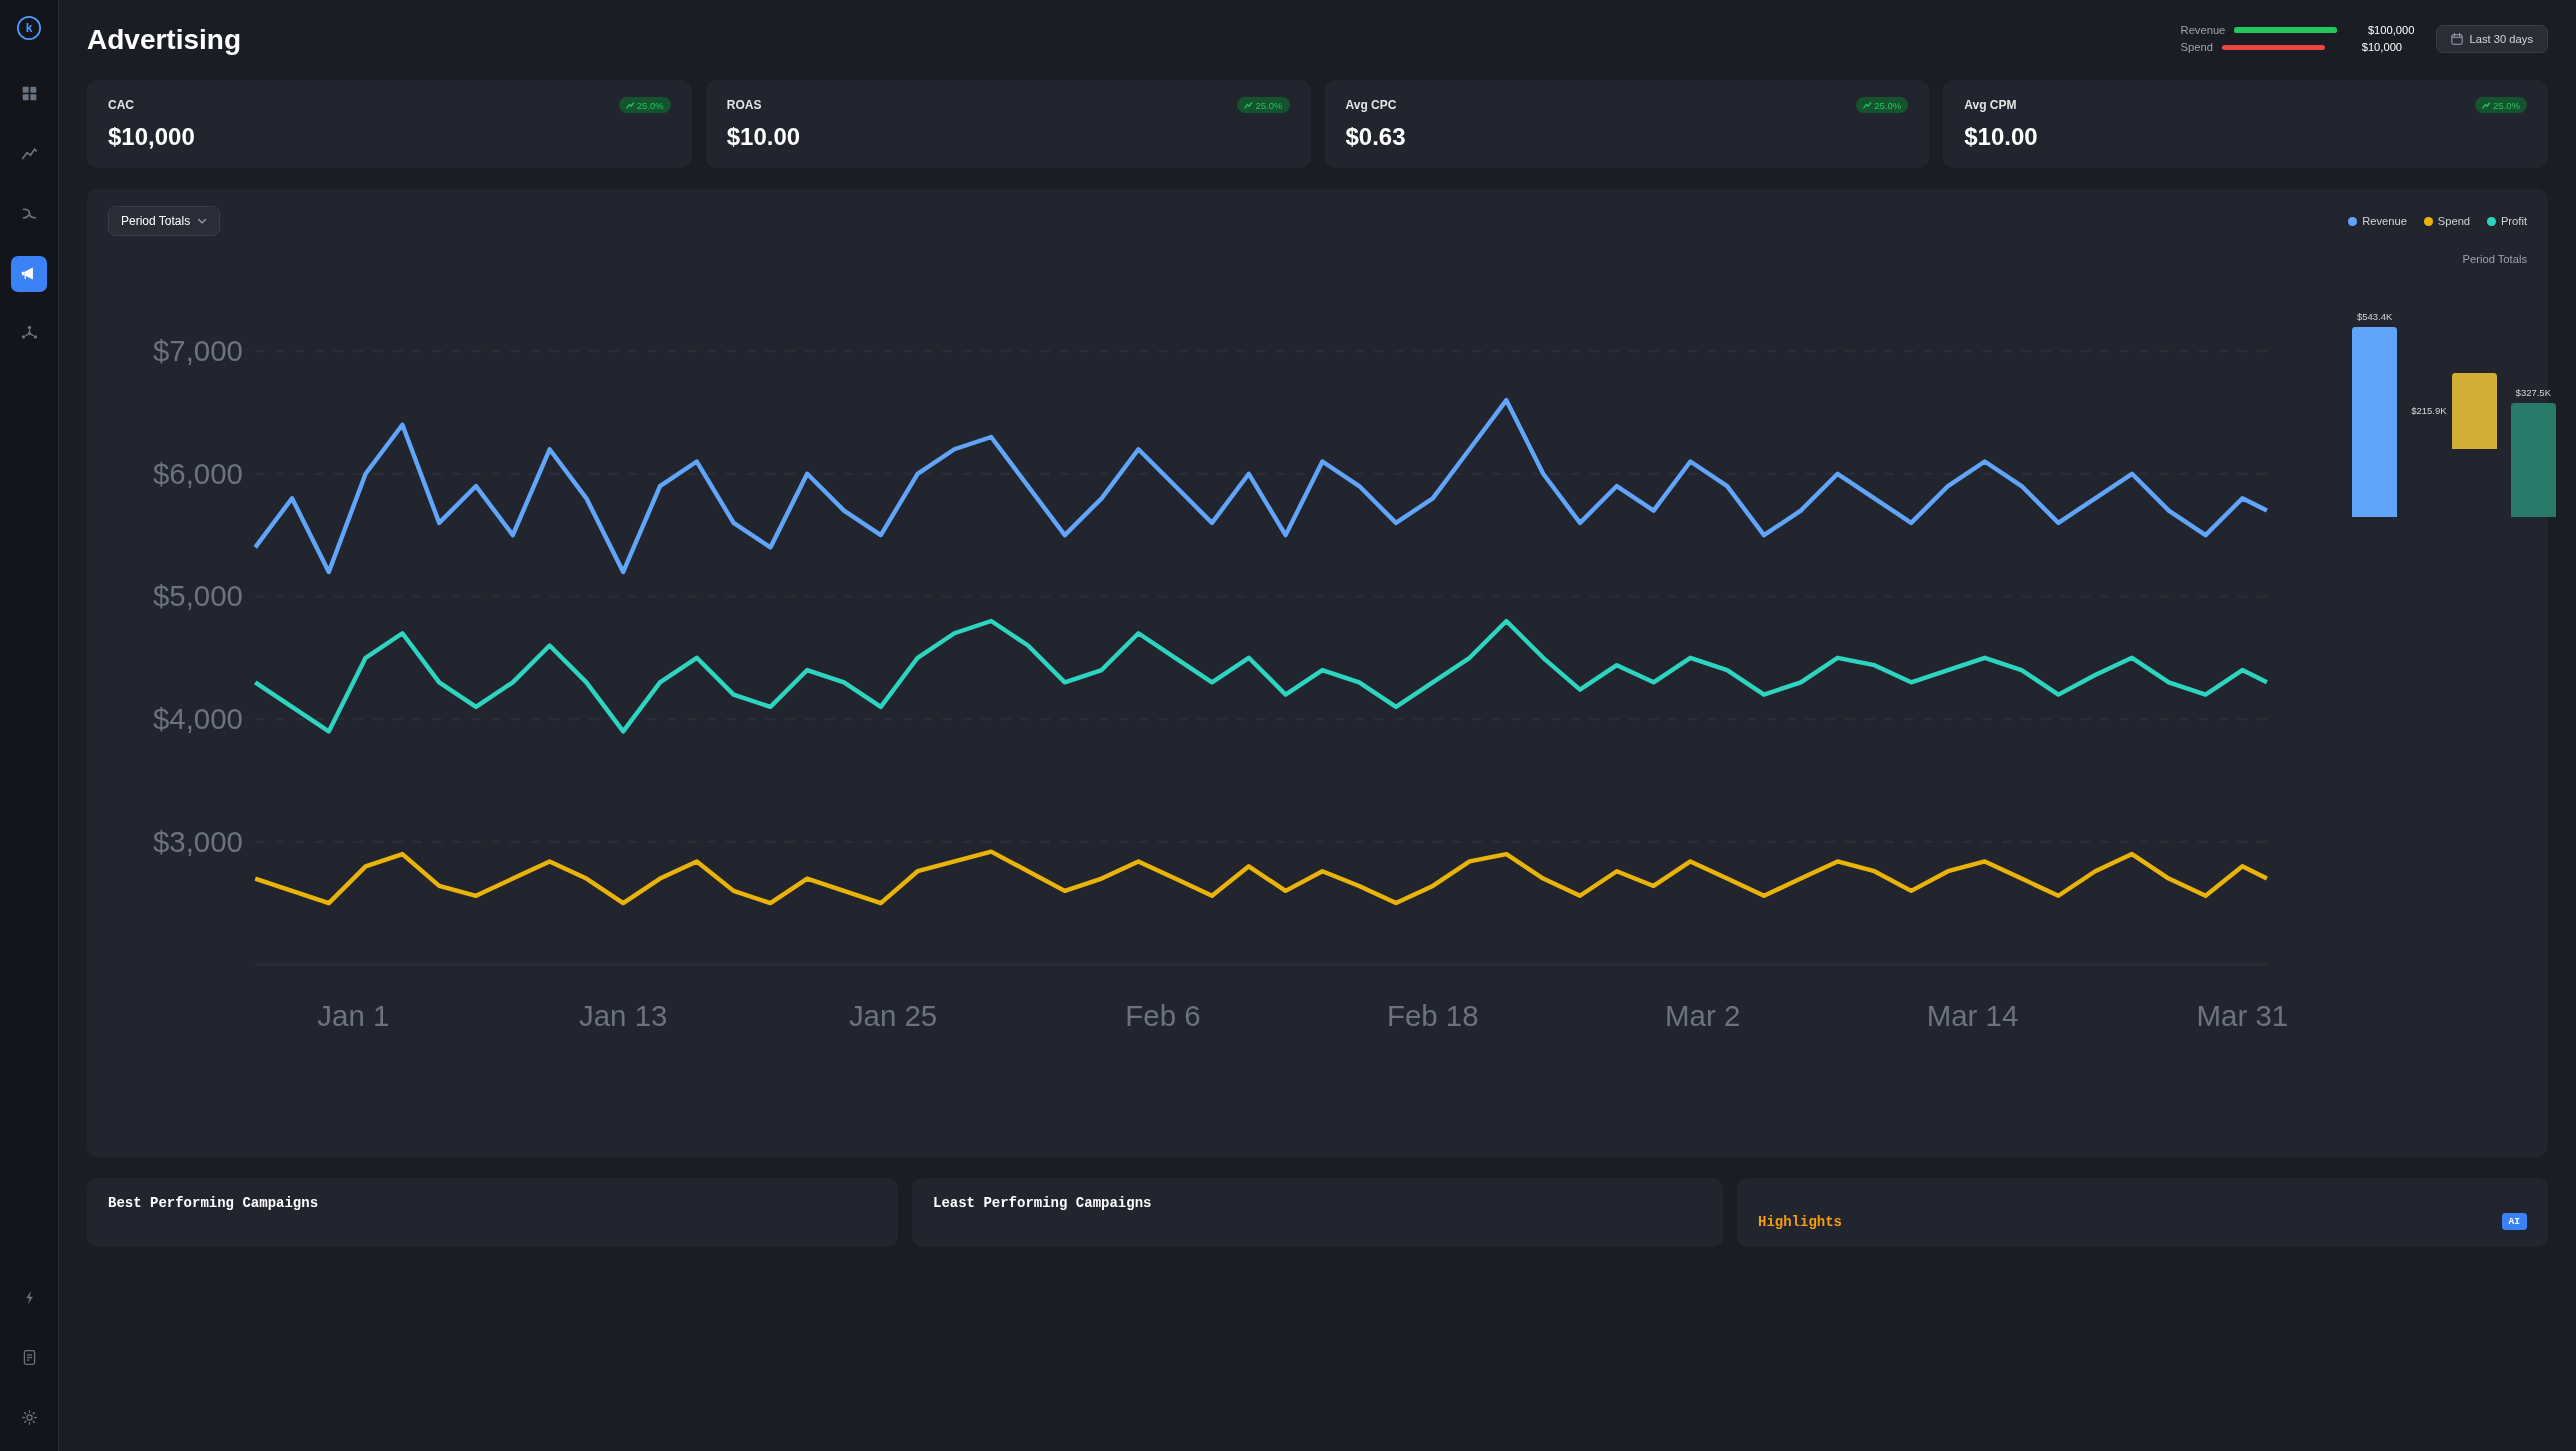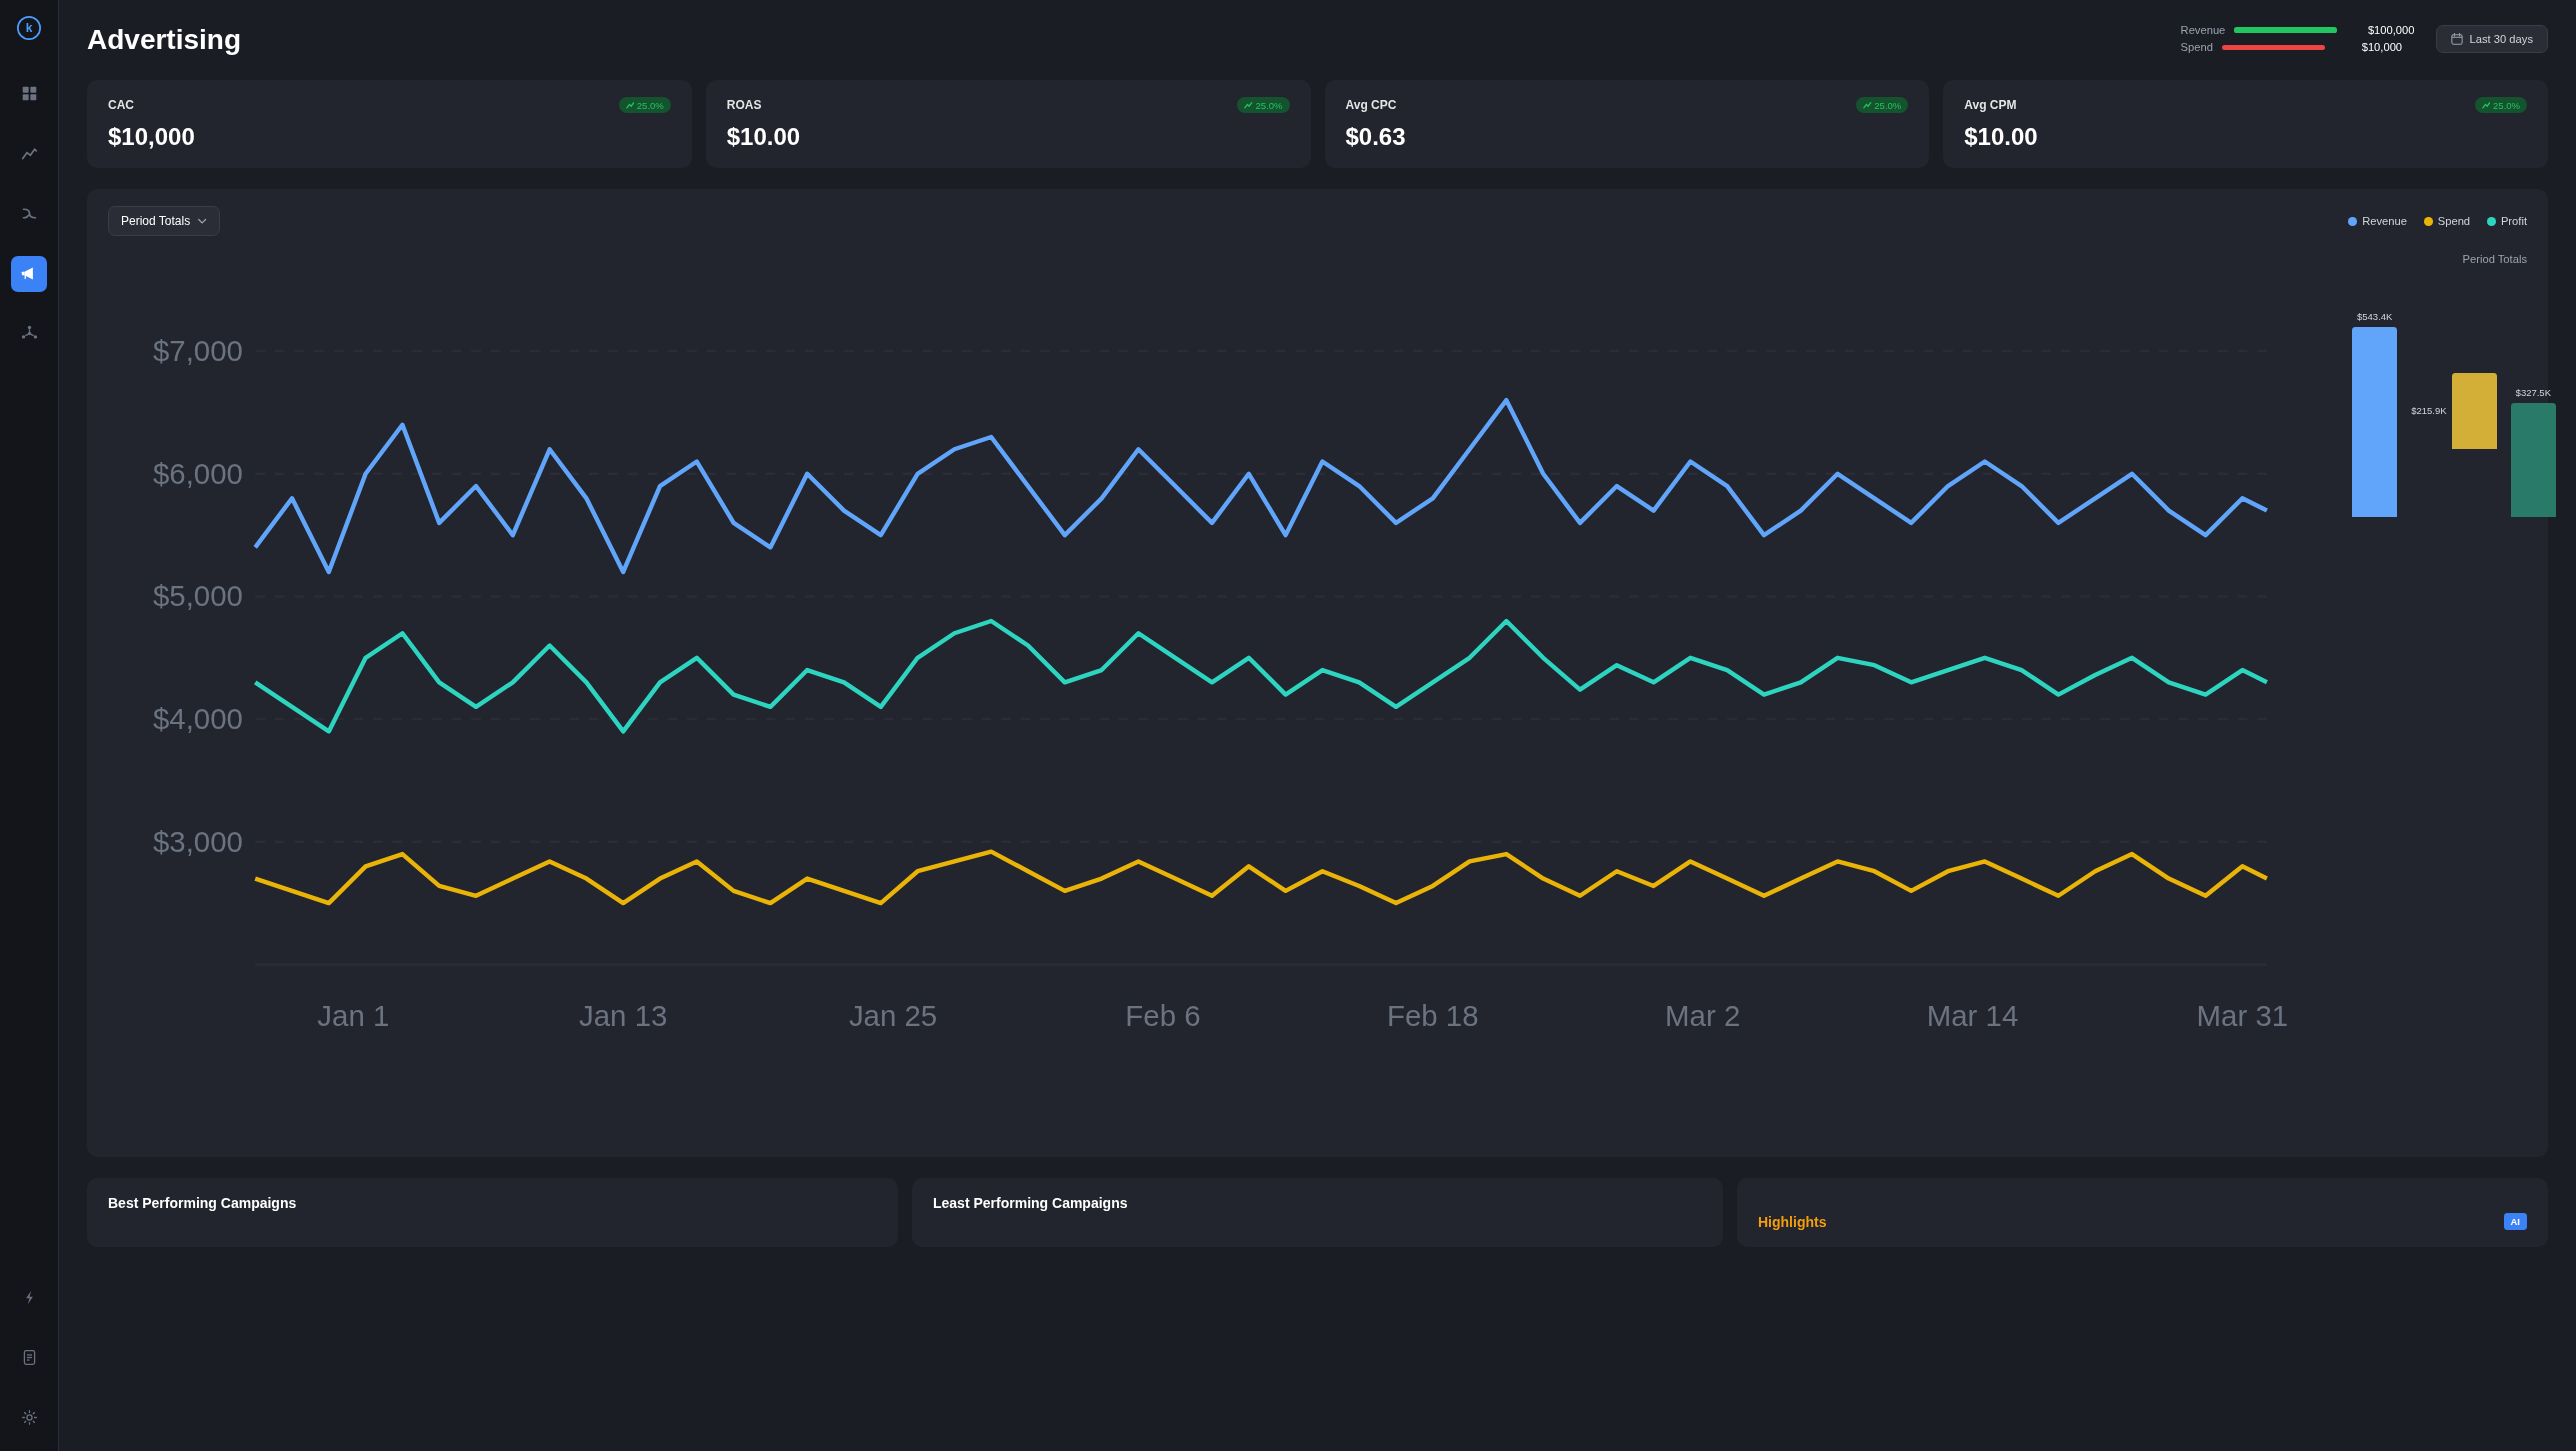--- a/index.html
+++ b/index.html
@@ -221,20 +221,21 @@
       color: #9ca3af;
       margin-bottom: 10.3px;
       text-align: right;
     }
 
     
     .bottom-row {
       display: grid;
       grid-template-columns: 1fr 1fr 1fr;
       gap: 14px;
+      font-family: Liberation Mono, monospace;
     }
     .campaign-card {
       background: #22252e;
       border-radius: 10.3px;
       padding: 17px 21px;
       min-height: 69px;
     }
     .campaign-card-title {
       font-size: 14px;
       font-weight: 600;

